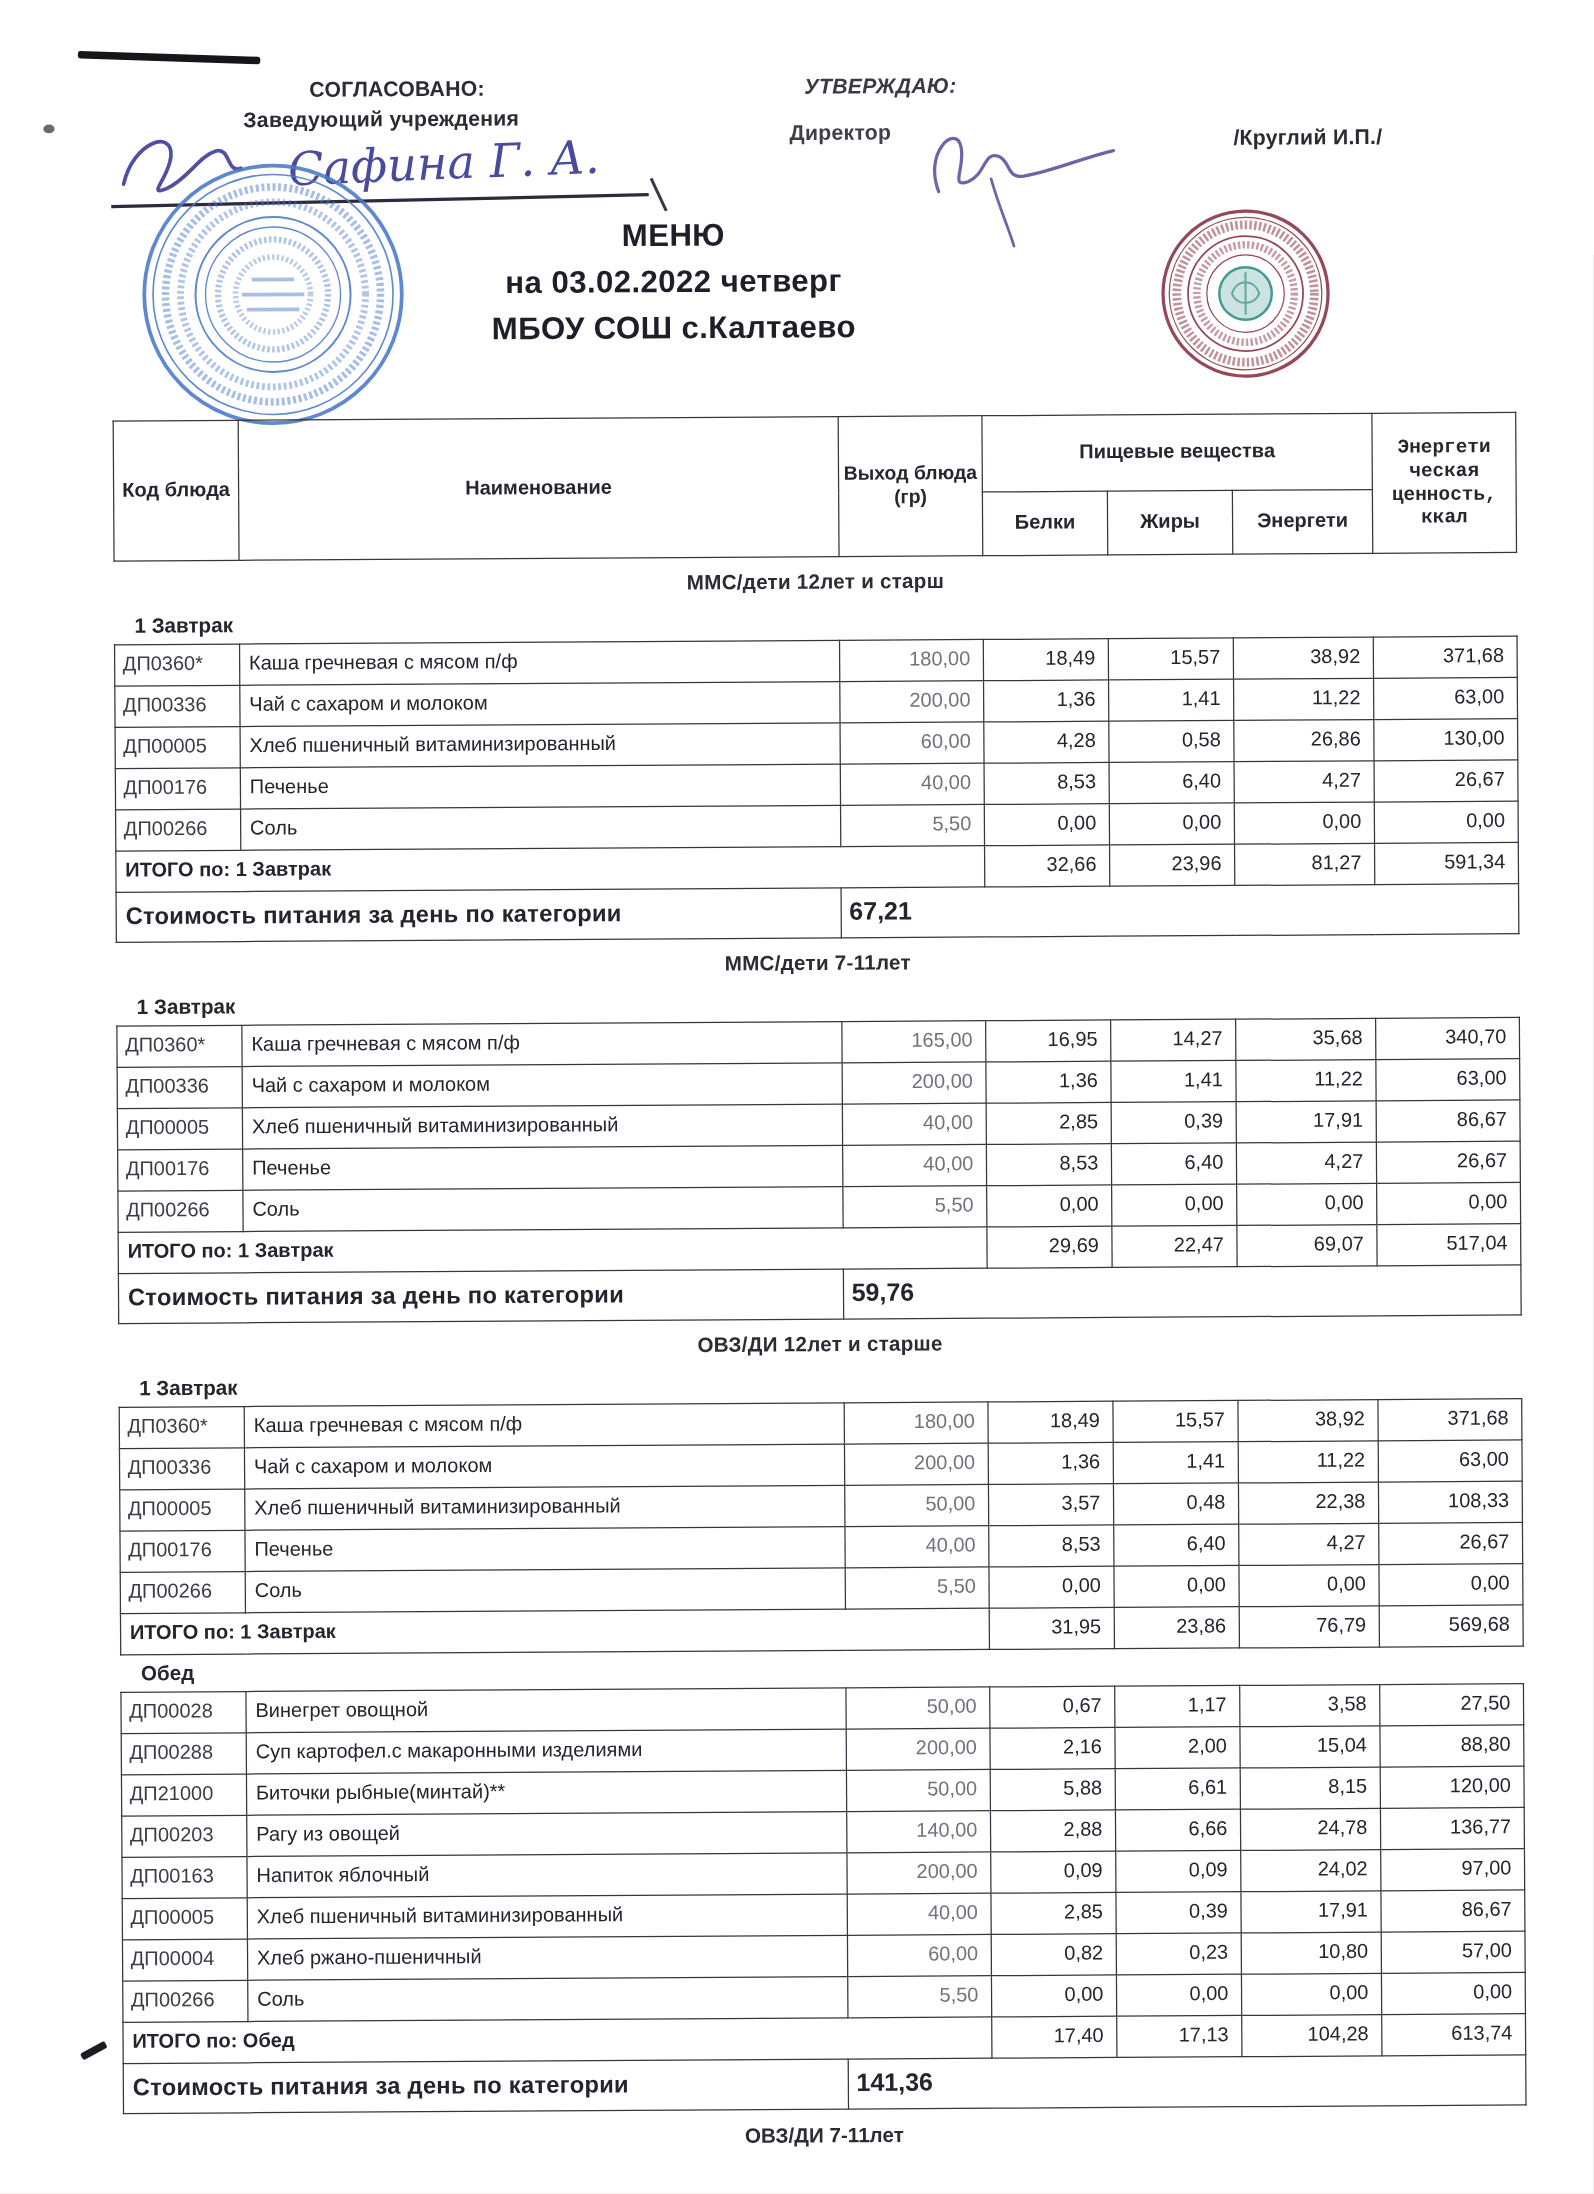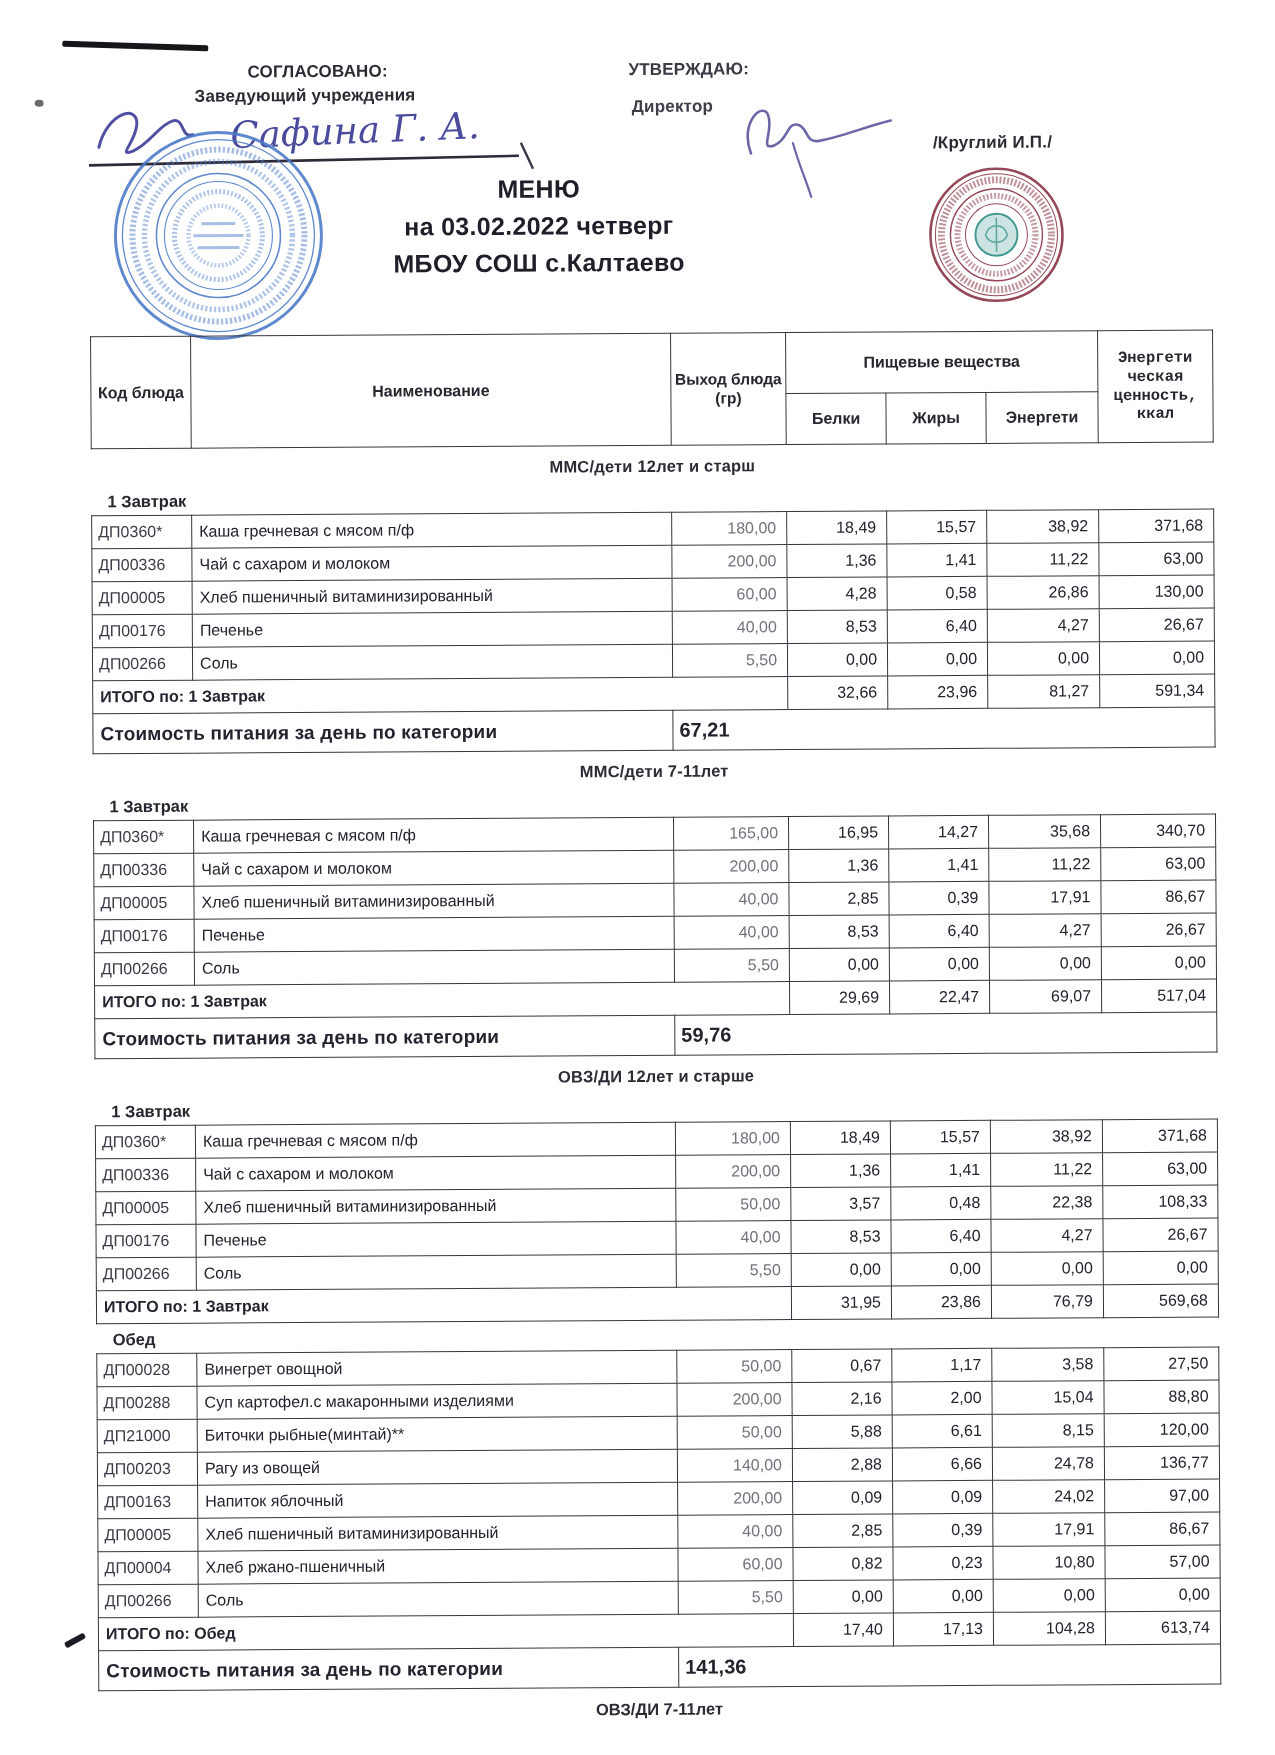--- a/index.html
+++ b/index.html
@@ -14,23 +14,23 @@
   .corner-mark { position:absolute; left:62px; top:40px; width:146px; height:6px;
     background:#15151a; transform:rotate(2.2deg); border-radius:2px; }
   .corner-dot  { position:absolute; left:34px; top:96px; width:9px; height:7px; background:#2a2a30; border-radius:50%; opacity:.7; }
   .bottom-mark { position:absolute; left:54px; top:1634px; width:22px; height:6px;
     background:#1c1c22; transform:rotate(-28deg); border-radius:2px; }
 
   
   .lbl { position:absolute; font-weight:bold; font-size:17px; letter-spacing:.2px; color:#2b2b33; }
   .lbl-soglasovano { left:247px; top:60px; }
   .lbl-zaveduyushchiy { left:194px; top:84px; }
-  .lbl-utverzhdayu { left:628px; top:60px; color:#3a3a44; }
+  .lbl-utverzhdayu { left:643px; top:60px; color:#3a3a44;font-style:italic; }
   .lbl-direktor { left:631px; top:97px; color:#3f3f4a; }
-  .lbl-kruglij { left:932px; top:103px;margin-top:32px; }
+  .lbl-kruglij { left:986px; top:103px; }
 
   .sig-left { position:absolute; left:80px; top:92px; }
   .sig-right { position:absolute; left:722px; top:92px; }
 
   
   .stamp-blue { position:absolute; left:108px; top:124px; opacity:.88; }
   .stamp-red  { position:absolute; left:924px; top:166px; opacity:.9; }
 
   
   .title-block { position:absolute; left:0; top:170px; width:1075px; text-align:center; }

